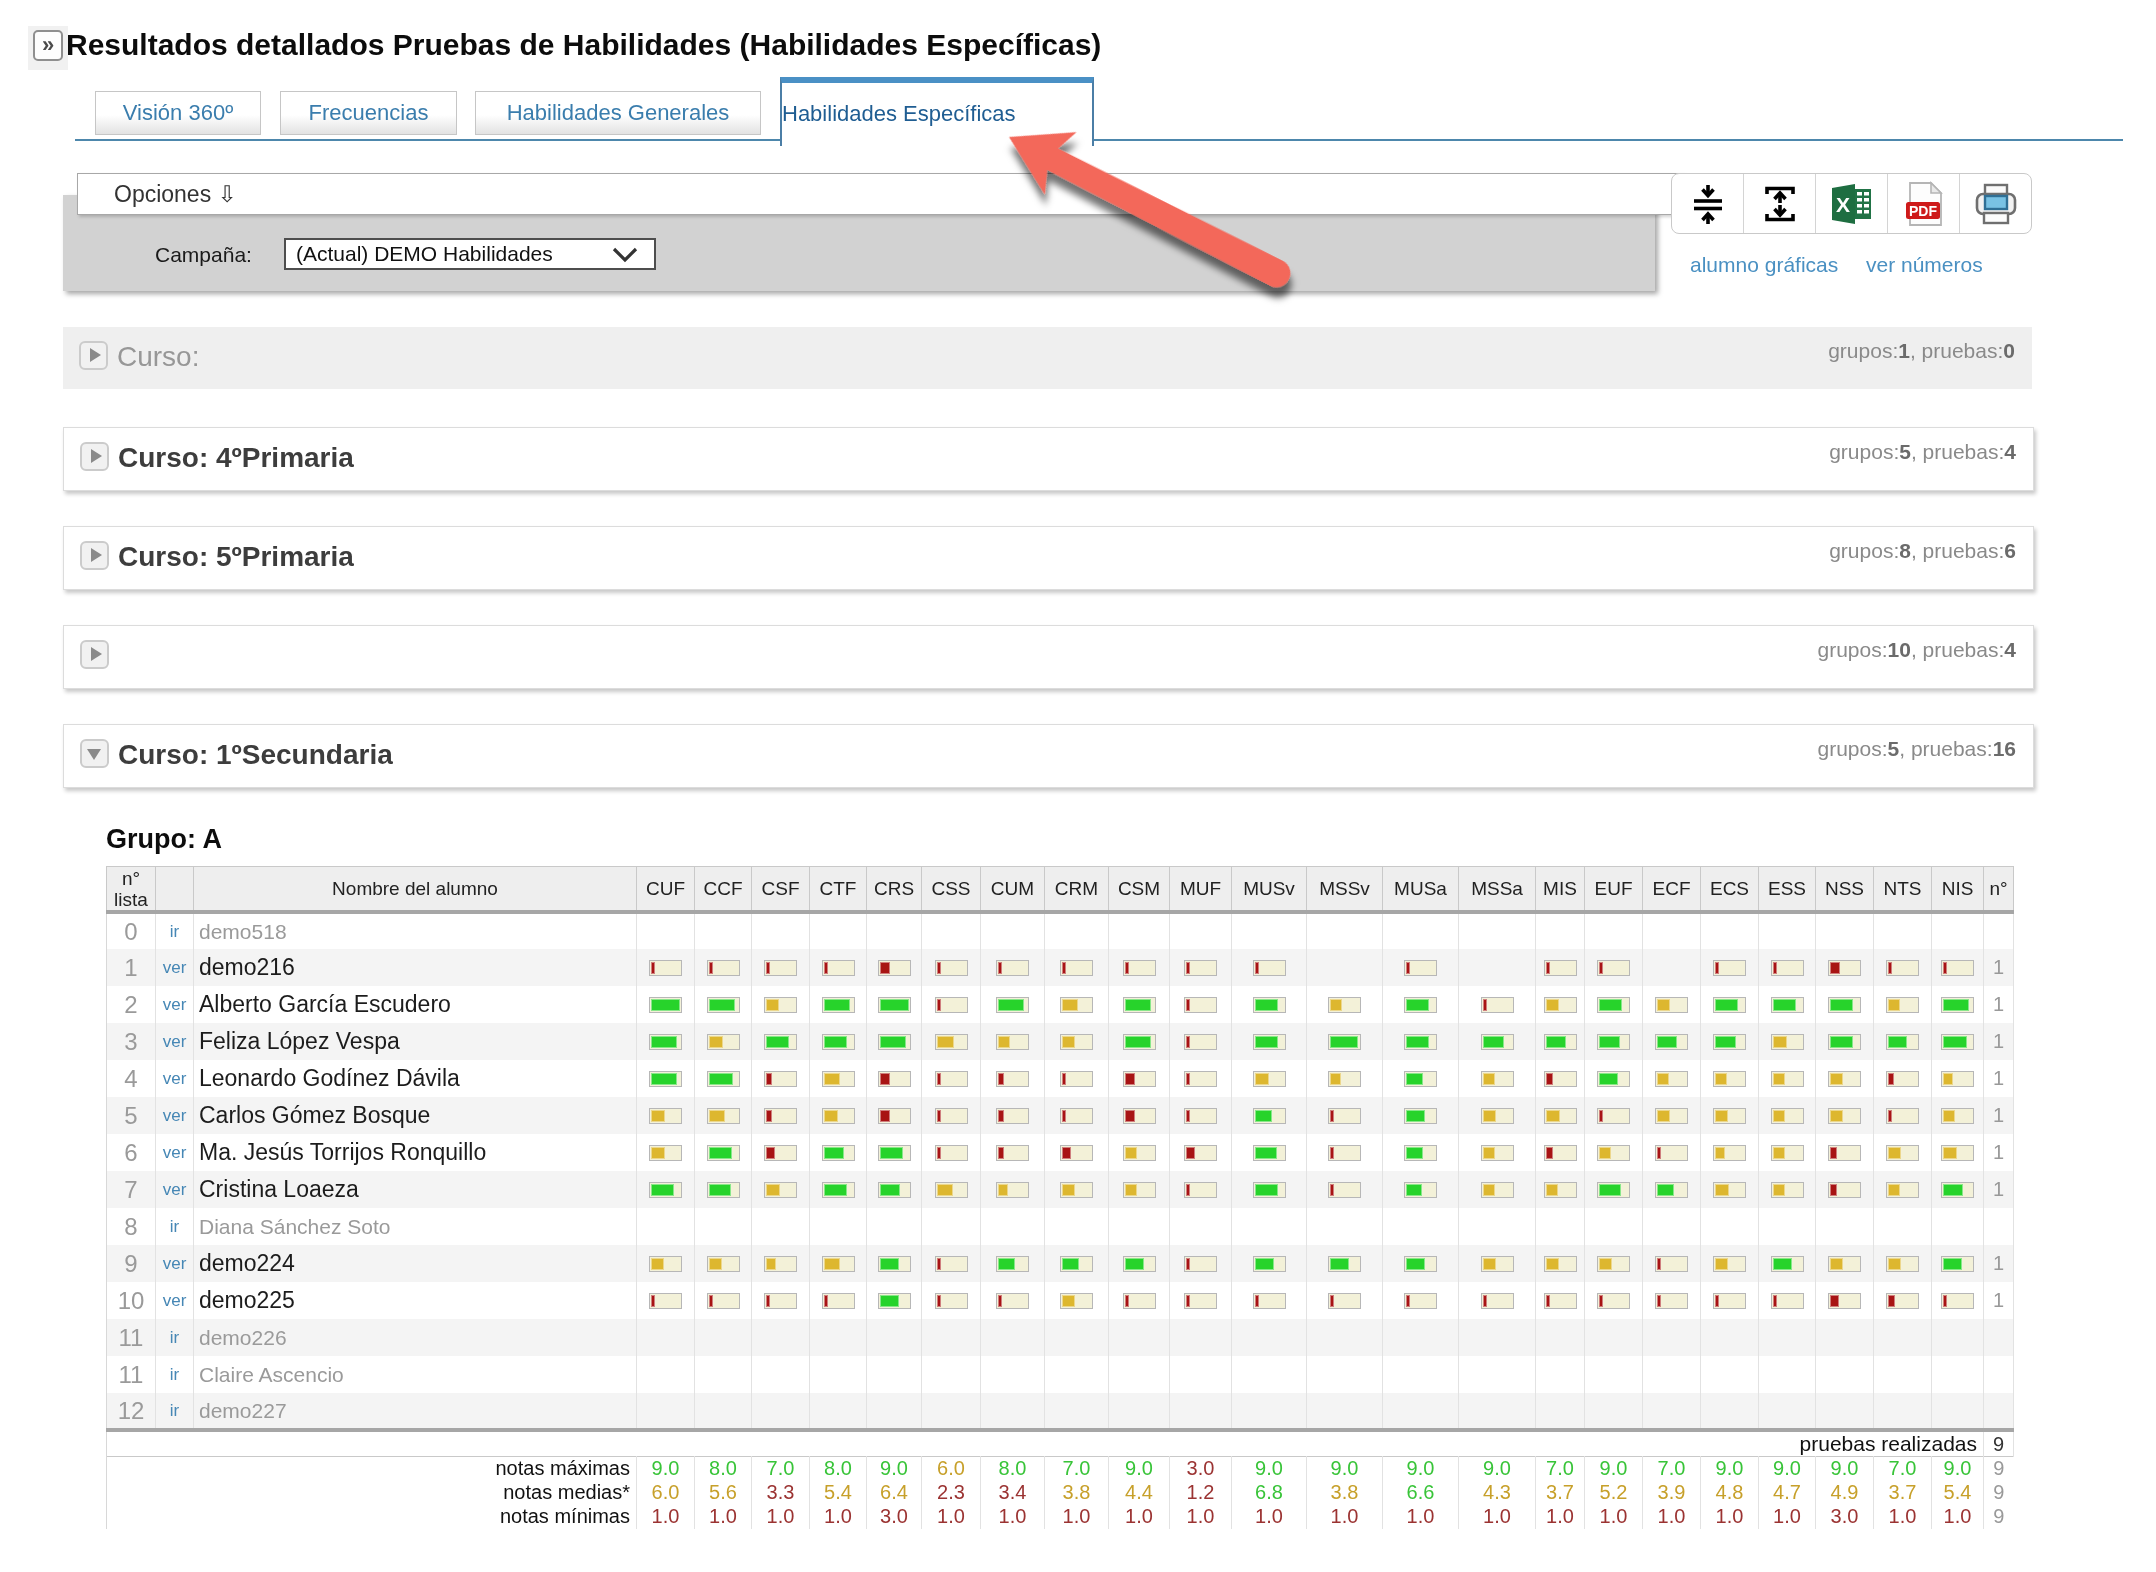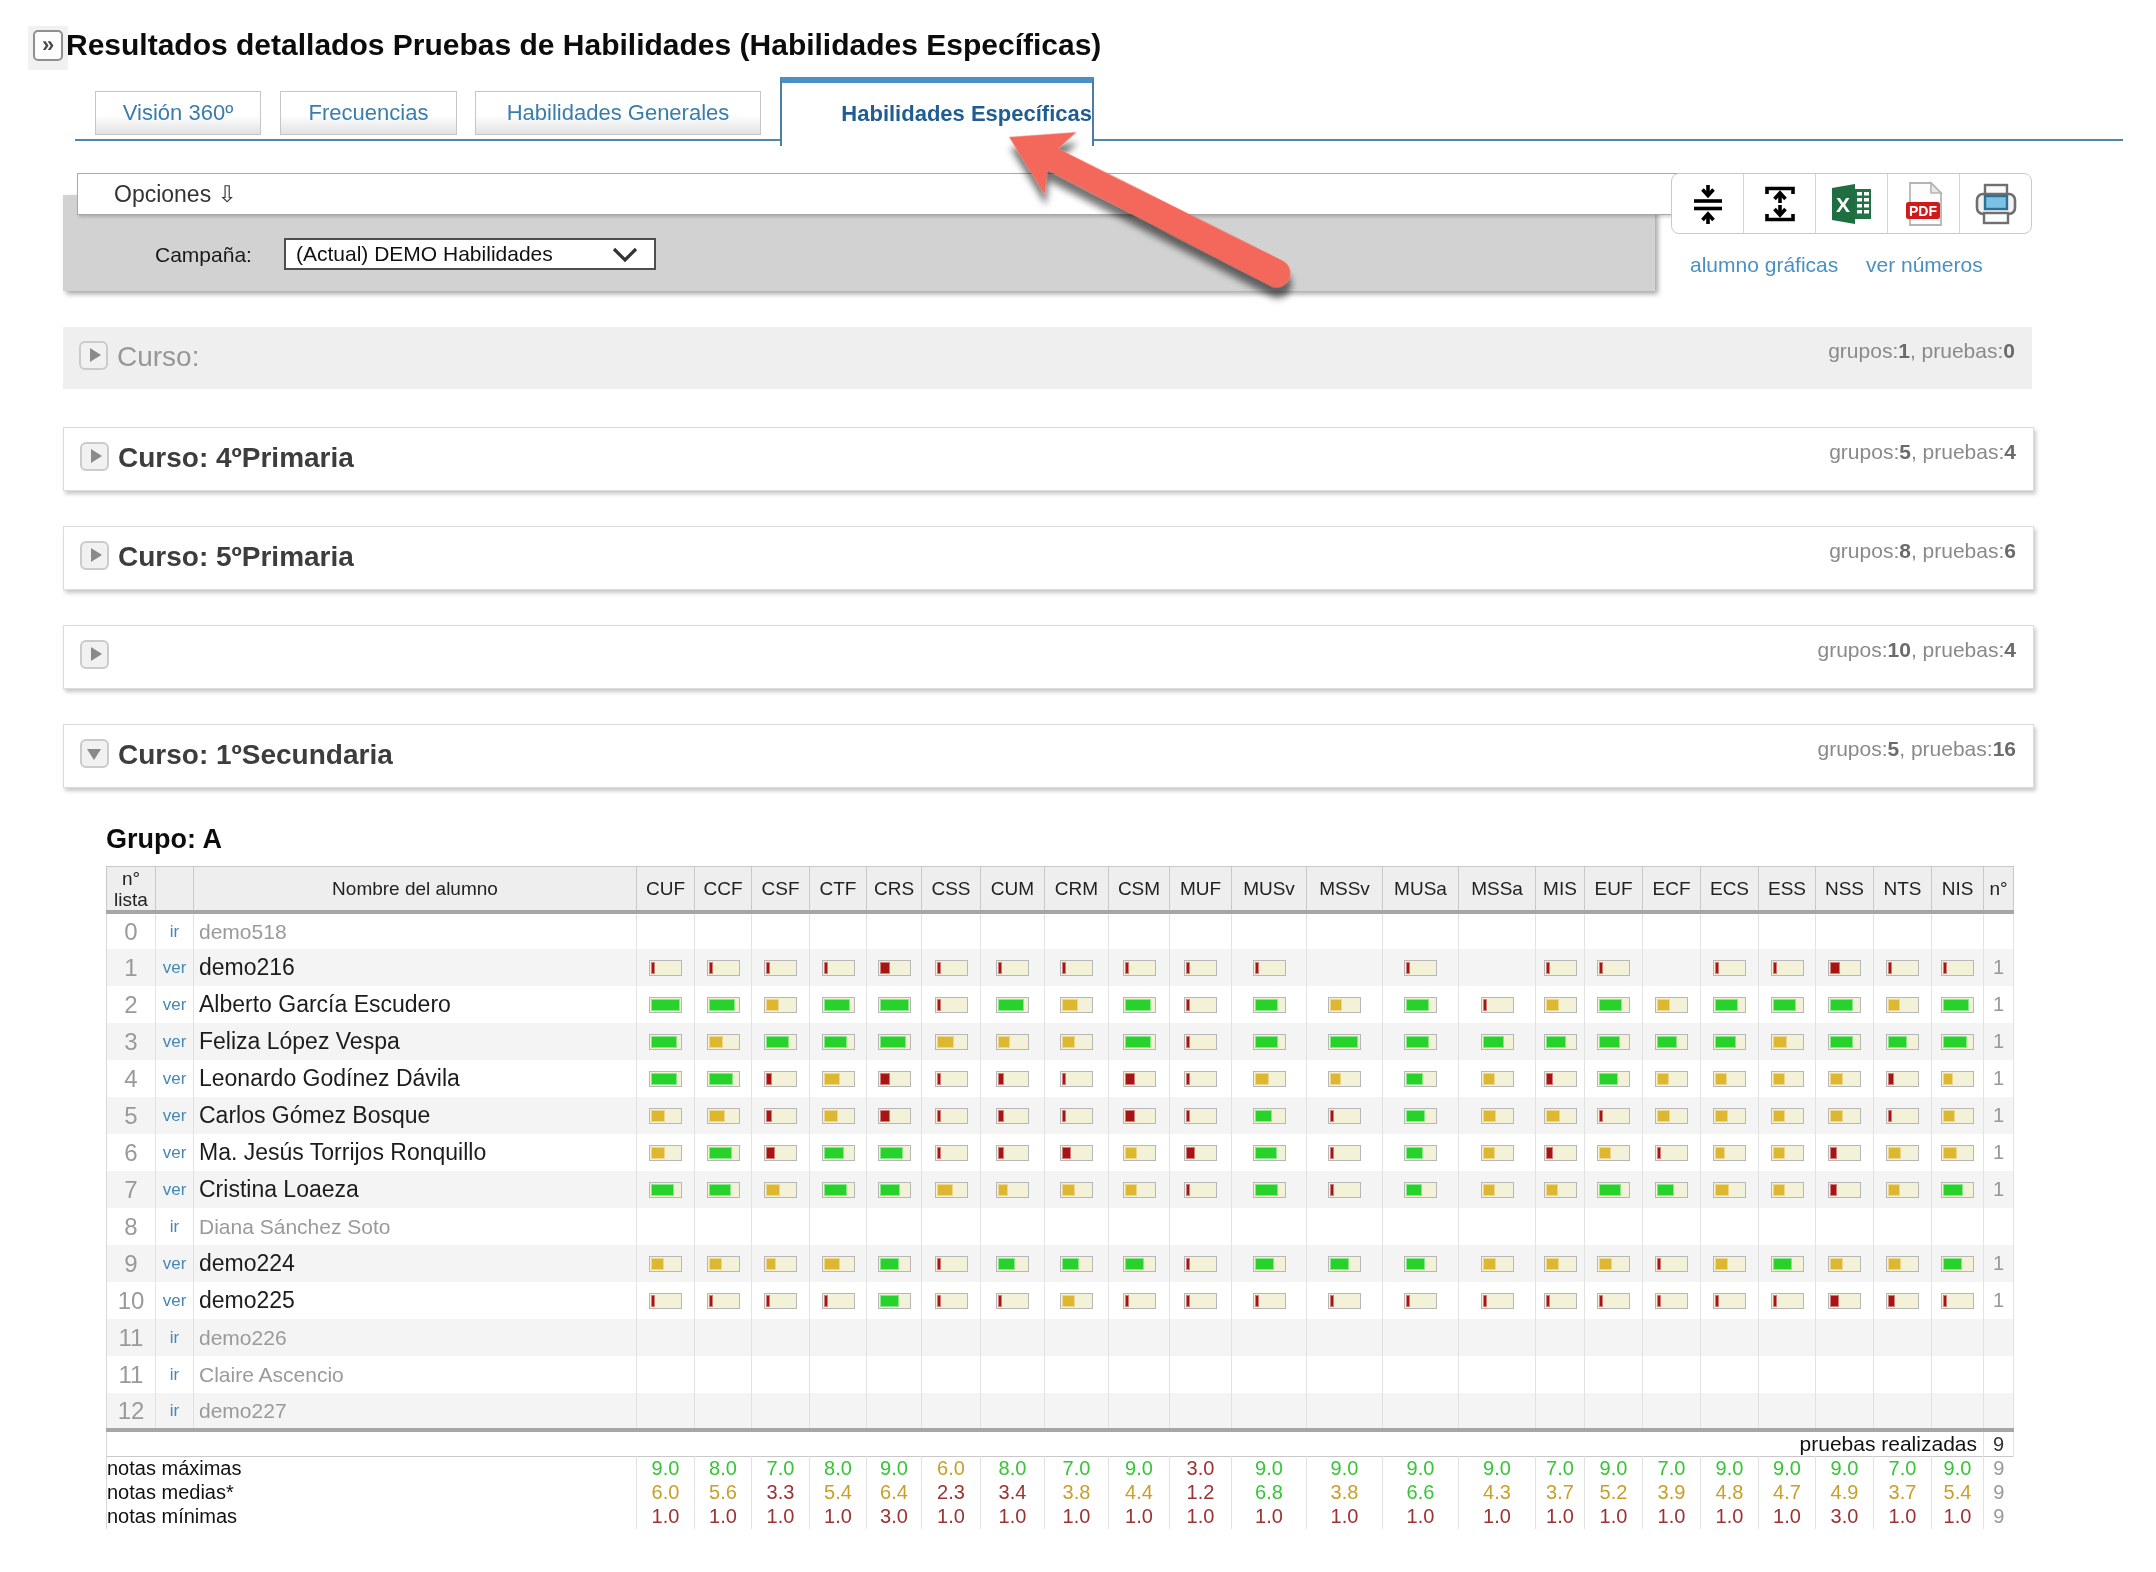--- a/index.html
+++ b/index.html
@@ -10,21 +10,21 @@
 #ticon{left:33px;top:30px;width:26px;height:27px;background:#fdfdfd;border:2px solid #8f8f8f;
   border-radius:5px;color:#4a4a4a;font-size:22px;font-weight:bold;text-align:center;line-height:26px}
 #title{left:66px;top:28px;font-size:30px;font-weight:bold;color:#0c0c0c;white-space:nowrap}
 
 .tab{position:absolute;top:91px;height:42px;border:1px solid #c6c6c6;
   background:linear-gradient(#fff 55%,#e2e2e2);color:#3a7dad;font-size:22px;
   text-align:center;line-height:42px;z-index:2}
 #underline{left:75px;top:139px;width:2048px;height:2px;background:#4d87ac;z-index:1}
 #activetab{left:780px;top:77px;width:310px;height:63px;background:#fff;
   border-left:2px solid #4b7ea6;border-right:2px solid #4b7ea6;border-top:6px solid #4a90c5;
-  color:#1f5d92;font-size:22px;font-weight:bold;text-align:right;line-height:62px;z-index:3}
+  color:#1f5d92;font-size:22px;font-weight:normal;text-align:left;line-height:62px;z-index:3}
 
 #graypanel{left:63px;top:195px;width:1592px;height:96px;background:#d2d2d2;
   box-shadow:3px 3px 5px rgba(0,0,0,.35)}
 #opcbar{left:77px;top:173px;width:1569px;height:40px;background:#fff;border:1px solid #a8a8a8;
   box-shadow:2px 2px 3px rgba(0,0,0,.18);font-size:23px;color:#333;line-height:40px;
   padding-left:36px;z-index:2}
 #campl{left:155px;top:243px;font-size:21px;color:#1a1a1a}
 #sel{left:284px;top:238px;width:372px;height:32px;background:#fff;border:2px solid #4e4e4e;
   font-size:21px;color:#111;line-height:28px;padding-left:10px;box-sizing:border-box}
 #selchev{left:610px;top:245px}
@@ -71,21 +71,21 @@
 .bar{width:33px;height:16px;border:1px solid #b7b7b7;background:#f3f1d8;margin:0 auto;
   box-sizing:border-box;text-align:left;padding:1px}
 .bar i{display:block;height:100%;box-shadow:inset 0 0 0 1px rgba(255,255,255,.45)}
 
 #tbl tbody tr.prrow{height:24px;border-bottom:1px solid #c9c9c9}
 tr.prrow td{border-right:none}
 td.prlabel{text-align:right;font-size:21px;color:#111;padding-right:6px!important}
 td.pr9{font-size:20px;color:#333;text-align:center;border-left:1px solid #c9c9c9}
 #tbl tbody tr.srow{height:24px}
 tr.srow td{border-right:1px solid #d8d8d8}
-td.slabel{text-align:left;font-size:20px;color:#111;padding-right:6px!important;border-right:1px solid #d8d8d8}
+td.slabel{text-align:right;font-size:20px;color:#111;padding-right:6px!important;border-right:1px solid #d8d8d8}
 td.sval{font-size:20px;text-align:center}
 td.sval.g{color:#38c438}
 td.sval.y{color:#c7a02a}
 td.sval.r{color:#9b3332}
 td.s9{font-size:20px;color:#999;text-align:center;border-right:none!important}
 </style></head>
 <body>
 <div class="abs" id="ticonbg"></div>
 <div class="abs" id="ticon">»</div>
 <div class="abs" id="title">Resultados detallados Pruebas de Habilidades (Habilidades Específicas)</div>

